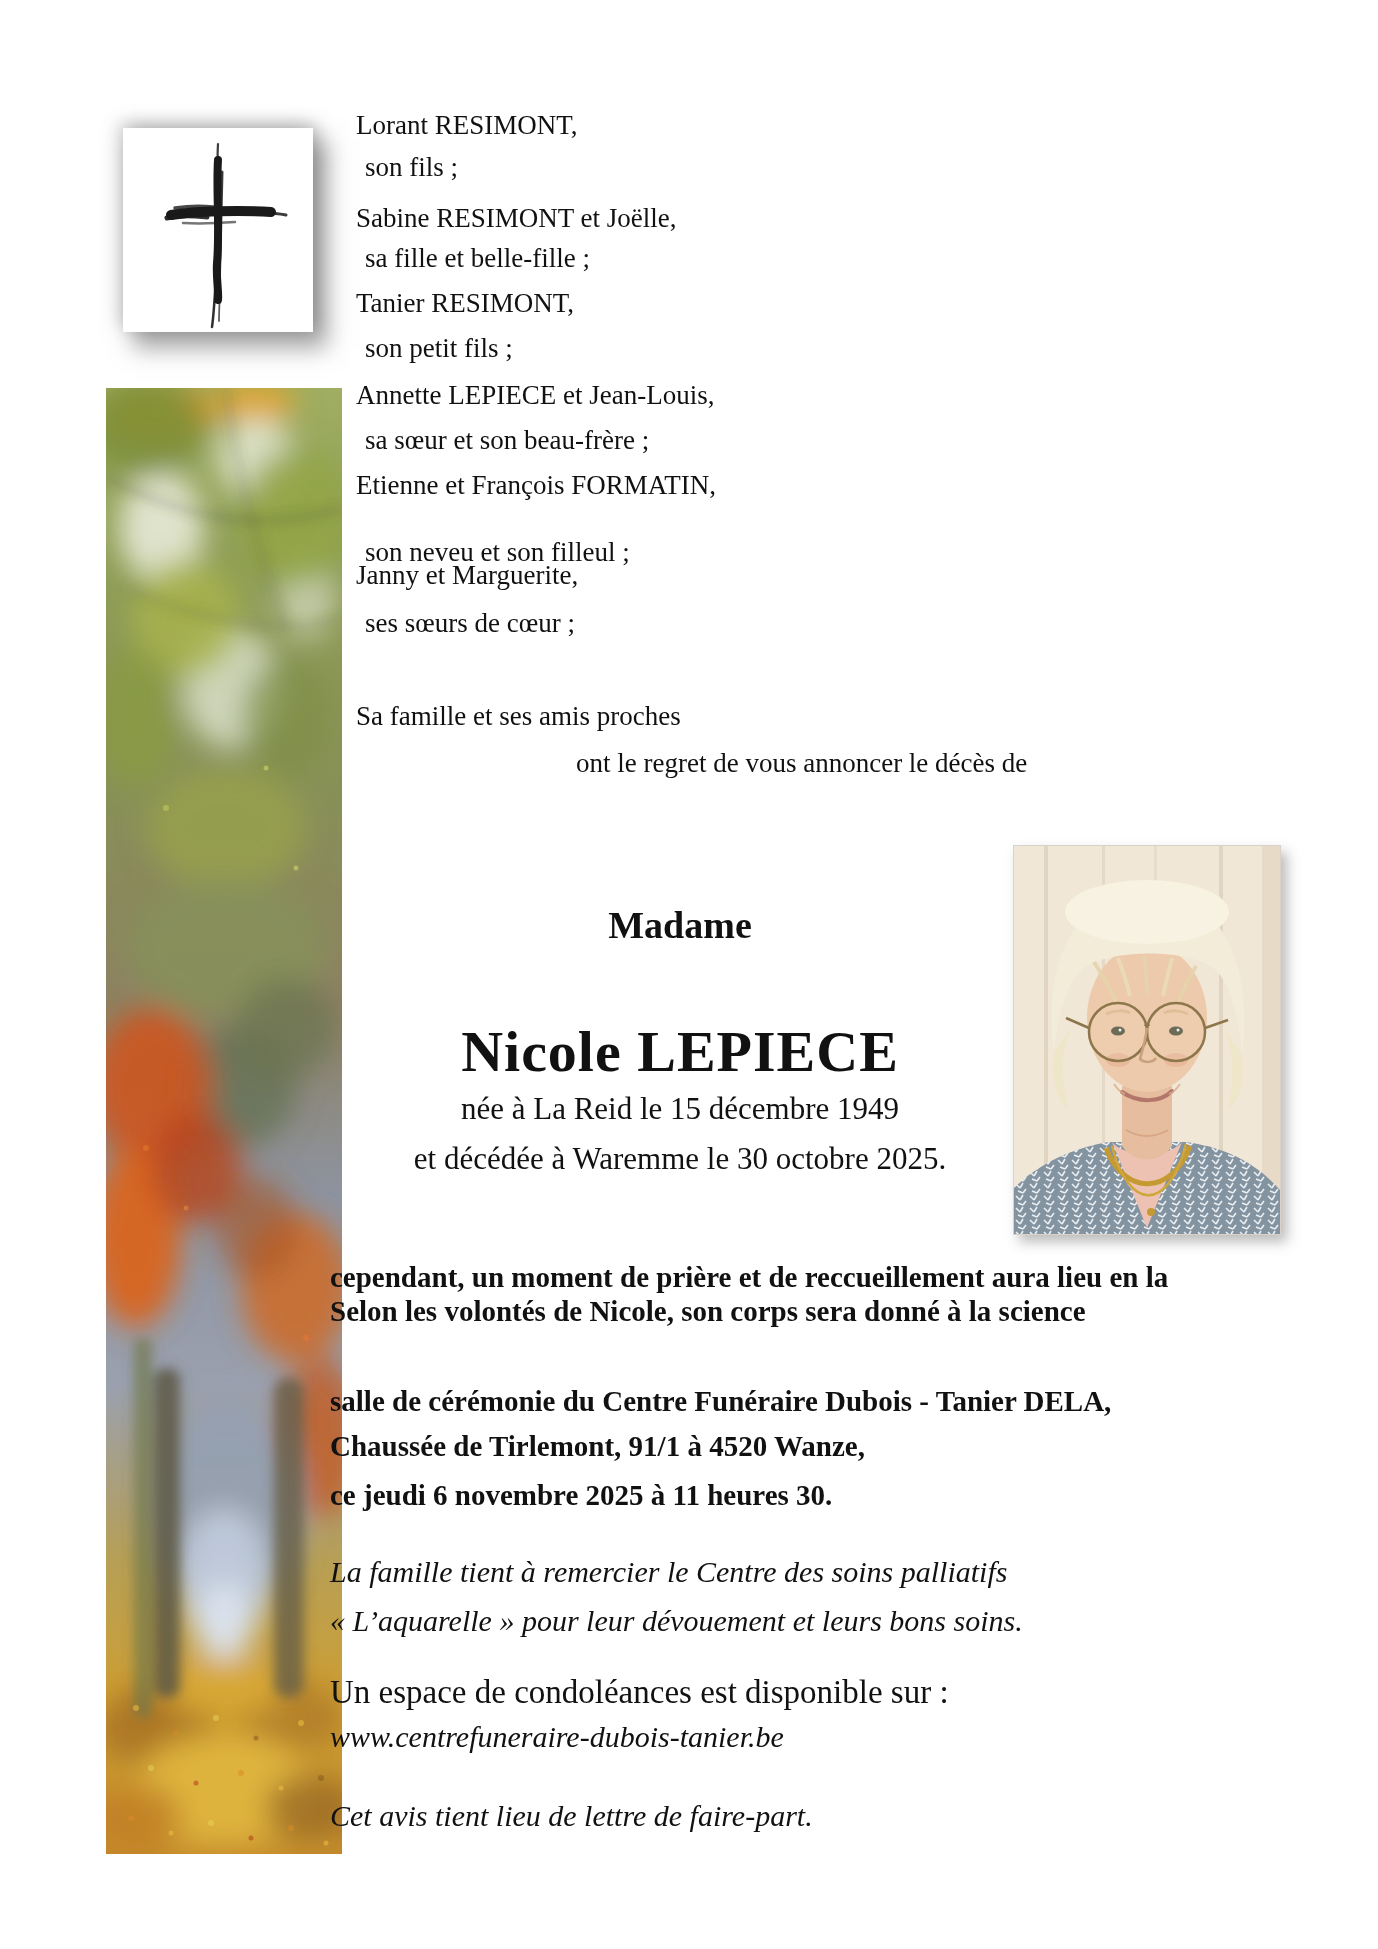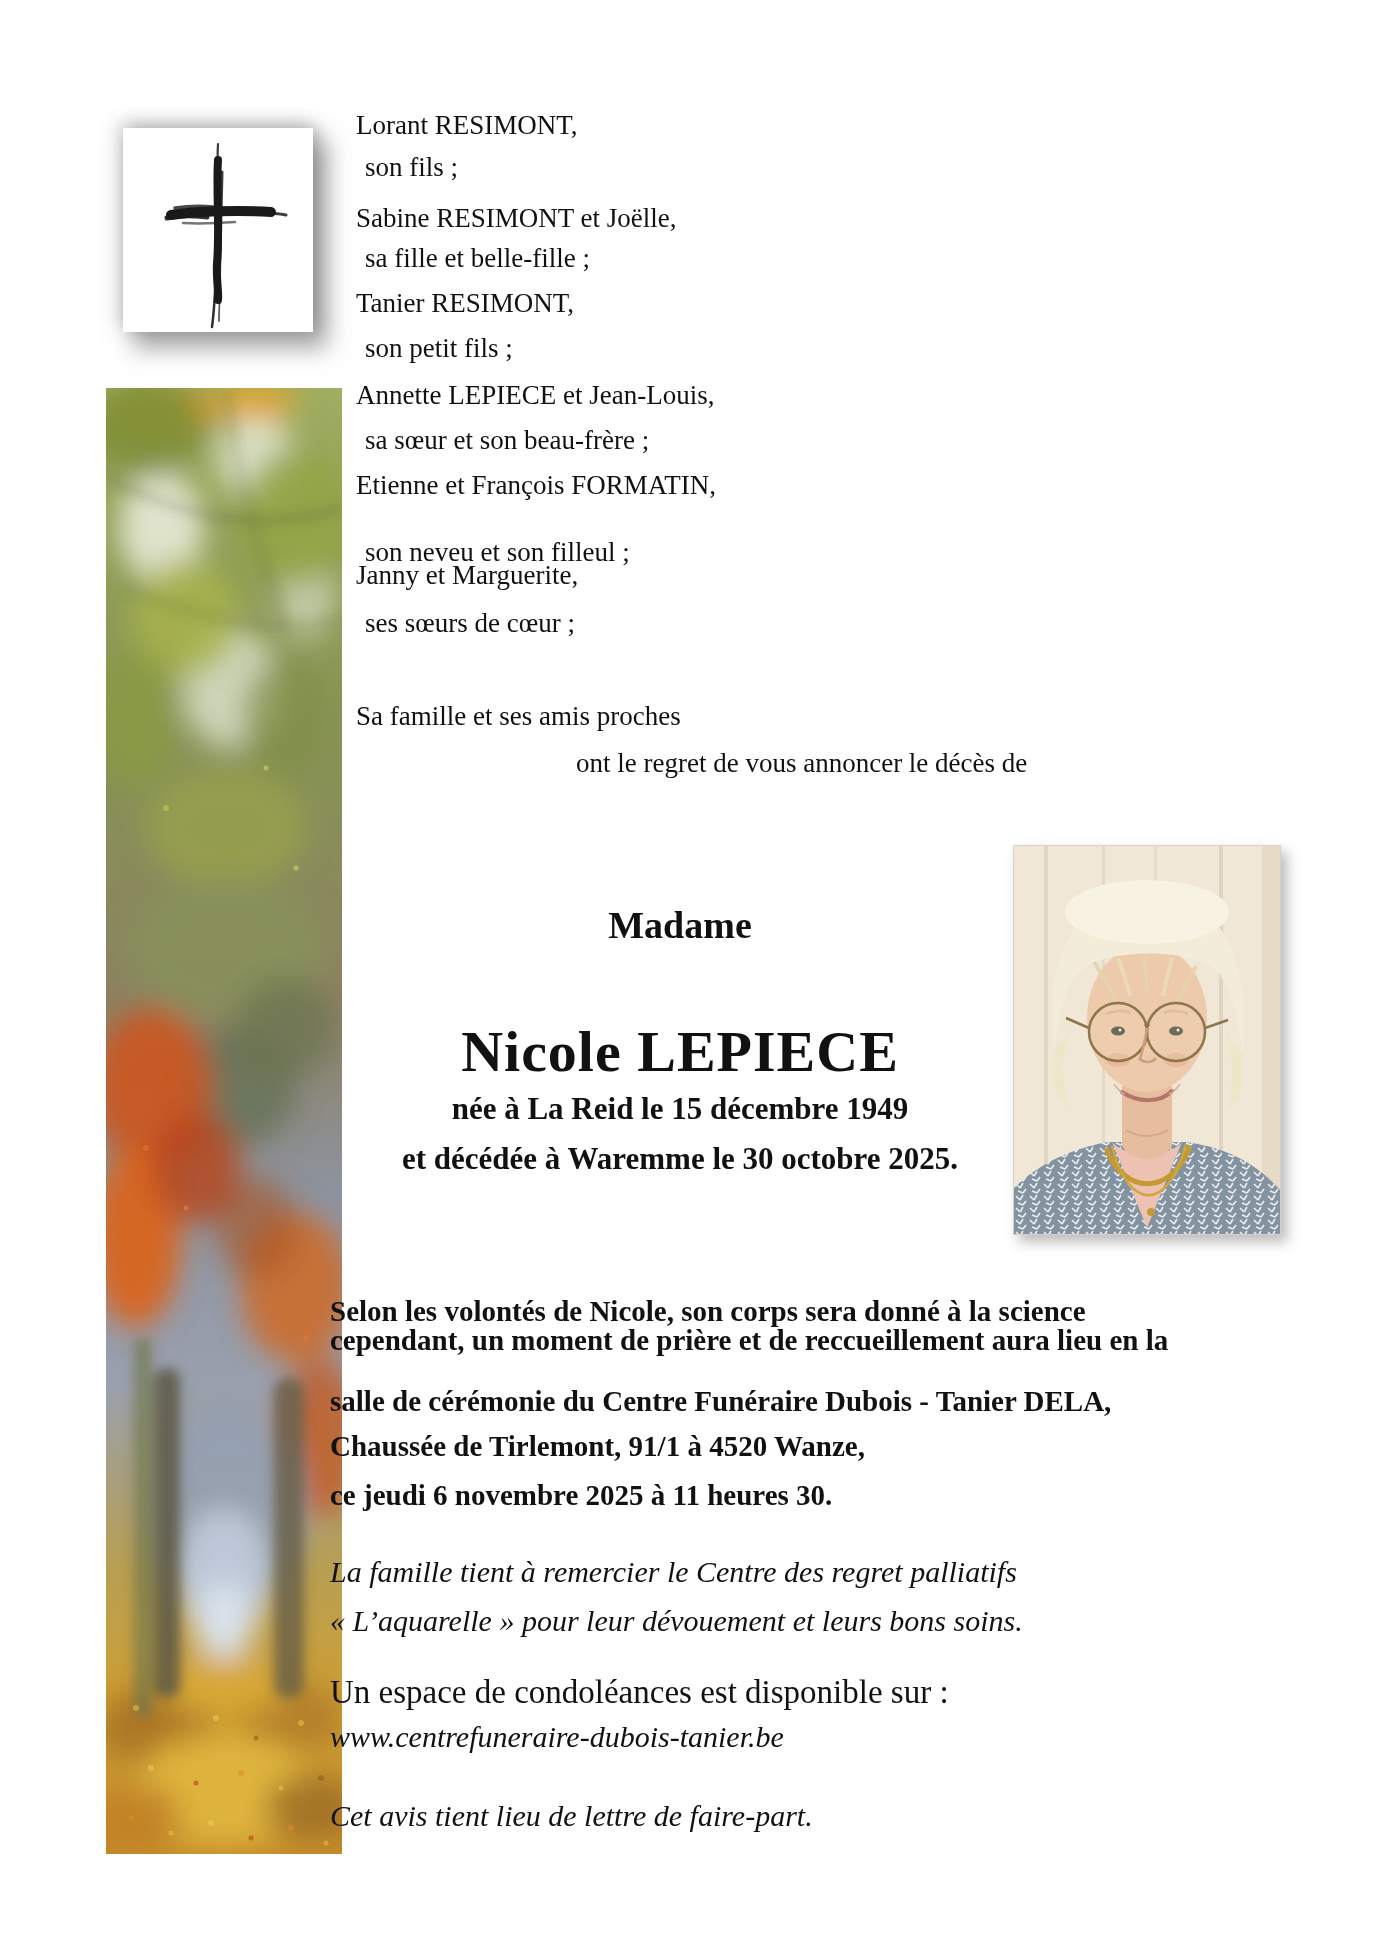--- a/index.html
+++ b/index.html
@@ -4,21 +4,21 @@
 <style>
   html,body{margin:0;padding:0;}
   body{
     width:1378px;height:1949px;position:relative;background:#ffffff;
     font-family:"Liberation Serif","DejaVu Serif",serif;color:#111;
     overflow:hidden;
   }
   .abs{position:absolute;}
   .name-line{position:absolute;left:356px;font-size:27px;white-space:nowrap;}
   .rel-line{position:absolute;left:365px;width:885px;text-align:left;font-size:27px;white-space:nowrap;}
-  .center-col{position:absolute;left:350px;width:660px;text-align:center;white-space:nowrap;font-weight:bold;}
+  .center-col{position:absolute;left:350px;width:660px;text-align:center;white-space:nowrap;}
   .wide-col{position:absolute;left:330px;width:1000px;text-align:left;white-space:nowrap;}
   .t-madame{font-size:38px;font-weight:bold;}
   .t-name{font-size:58px;font-weight:bold;letter-spacing:1px;}
   .t-dates{font-size:31px;}
   .t-bold{font-size:29px;font-weight:bold;}
   .t-italic{font-size:30px;font-style:italic;}
   .t-roman{font-size:33px;}
   .cross-card{
     position:absolute;left:123px;top:128px;width:190px;height:204px;background:#ffffff;
     box-shadow:12px 14px 22px 2px rgba(90,90,90,0.55), -6px -6px 16px rgba(130,130,130,0.28), 6px -4px 14px rgba(120,120,120,0.3);
@@ -213,26 +213,26 @@
 
   <div class="name-line" style="top:701px">Sa famille et ses amis proches</div>
   <div class="abs" style="top:748px;left:576px;font-size:27px;white-space:nowrap">ont le regret de vous annoncer le décès de</div>
 
   <div class="center-col t-madame" style="top:903px">Madame</div>
   <div class="center-col t-name" style="top:1018px">Nicole LEPIECE</div>
   <div class="center-col t-dates" style="top:1091px">née à La Reid le 15 décembre 1949</div>
   <div class="center-col t-dates" style="top:1141px">et décédée à Waremme le 30 octobre 2025.</div>
 
   <div class="wide-col t-bold" style="top:1295px">Selon les volontés de Nicole, son corps sera donné à la science</div>
-  <div class="wide-col t-bold" style="top:1324px">cependant, un moment de prière et de reccueillement aura lieu en la</div>
+  <div class="wide-col t-bold" style="top:1261px">cependant, un moment de prière et de reccueillement aura lieu en la</div>
   <div class="wide-col t-bold" style="top:1385px">salle de cérémonie du Centre Funéraire Dubois - Tanier  DELA,</div>
   <div class="wide-col t-bold" style="top:1430px">Chaussée de Tirlemont, 91/1 à 4520 Wanze,</div>
   <div class="wide-col t-bold" style="top:1479px">ce jeudi 6 novembre 2025 à 11 heures 30.</div>
 
-  <div class="wide-col t-italic" style="top:1555px">La famille tient à remercier le Centre des regret palliatifs</div>
+  <div class="wide-col t-italic" style="top:1555px">La famille tient à remercier le Centre des soins palliatifs</div>
   <div class="wide-col t-italic" style="top:1604px">« L’aquarelle » pour leur dévouement et leurs bons soins.</div>
 
   <div class="wide-col t-roman" style="top:1674px">Un espace de condoléances est disponible sur :</div>
   <div class="wide-col t-italic" style="top:1720px">www.centrefuneraire-dubois-tanier.be</div>
 
   <div class="wide-col t-italic" style="top:1799px">Cet avis tient lieu de lettre de faire-part.</div>
 
 </div>
 
 </body></html>

